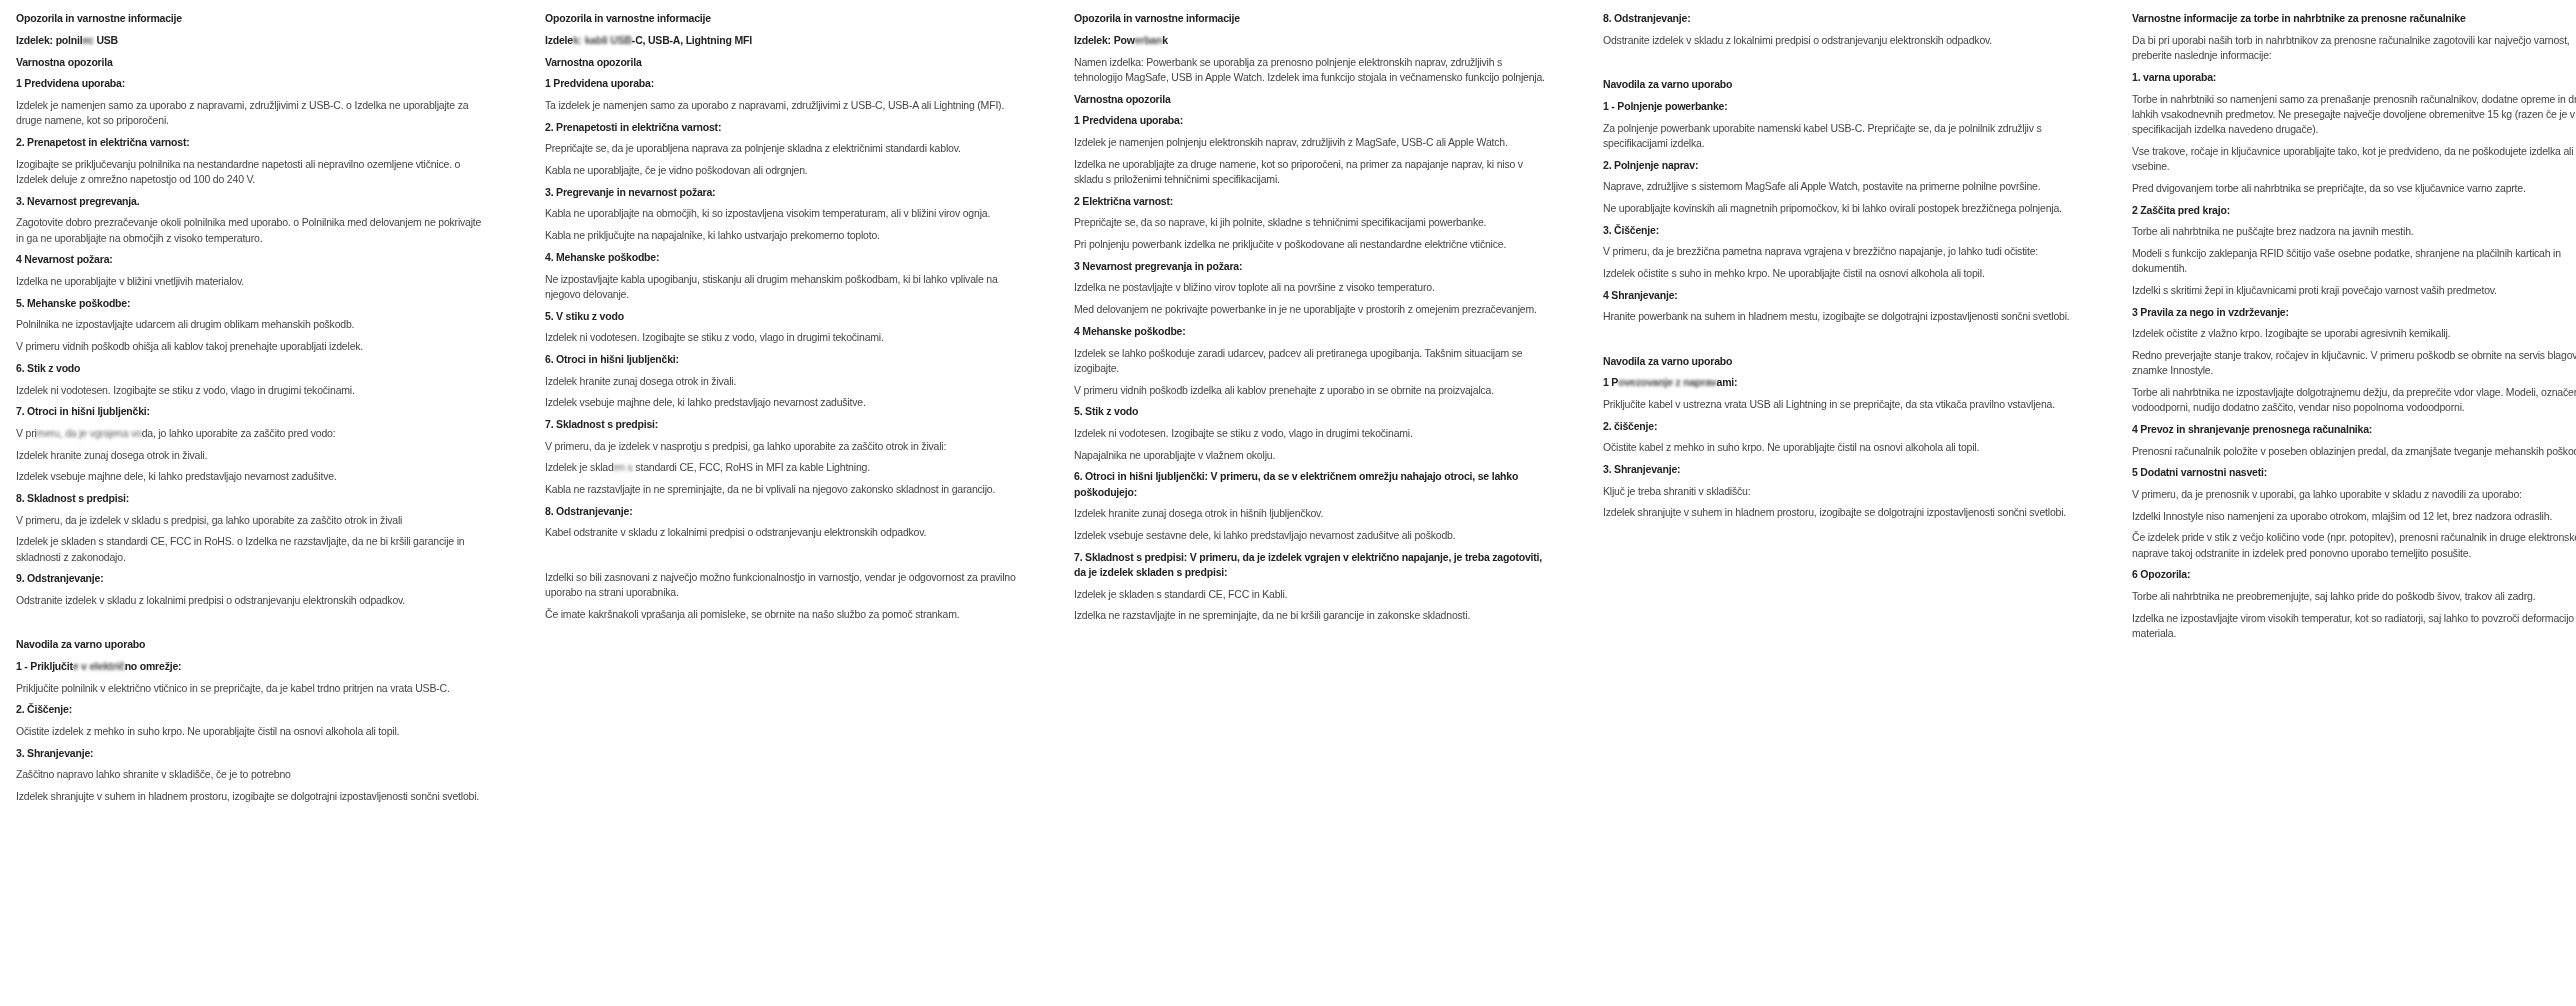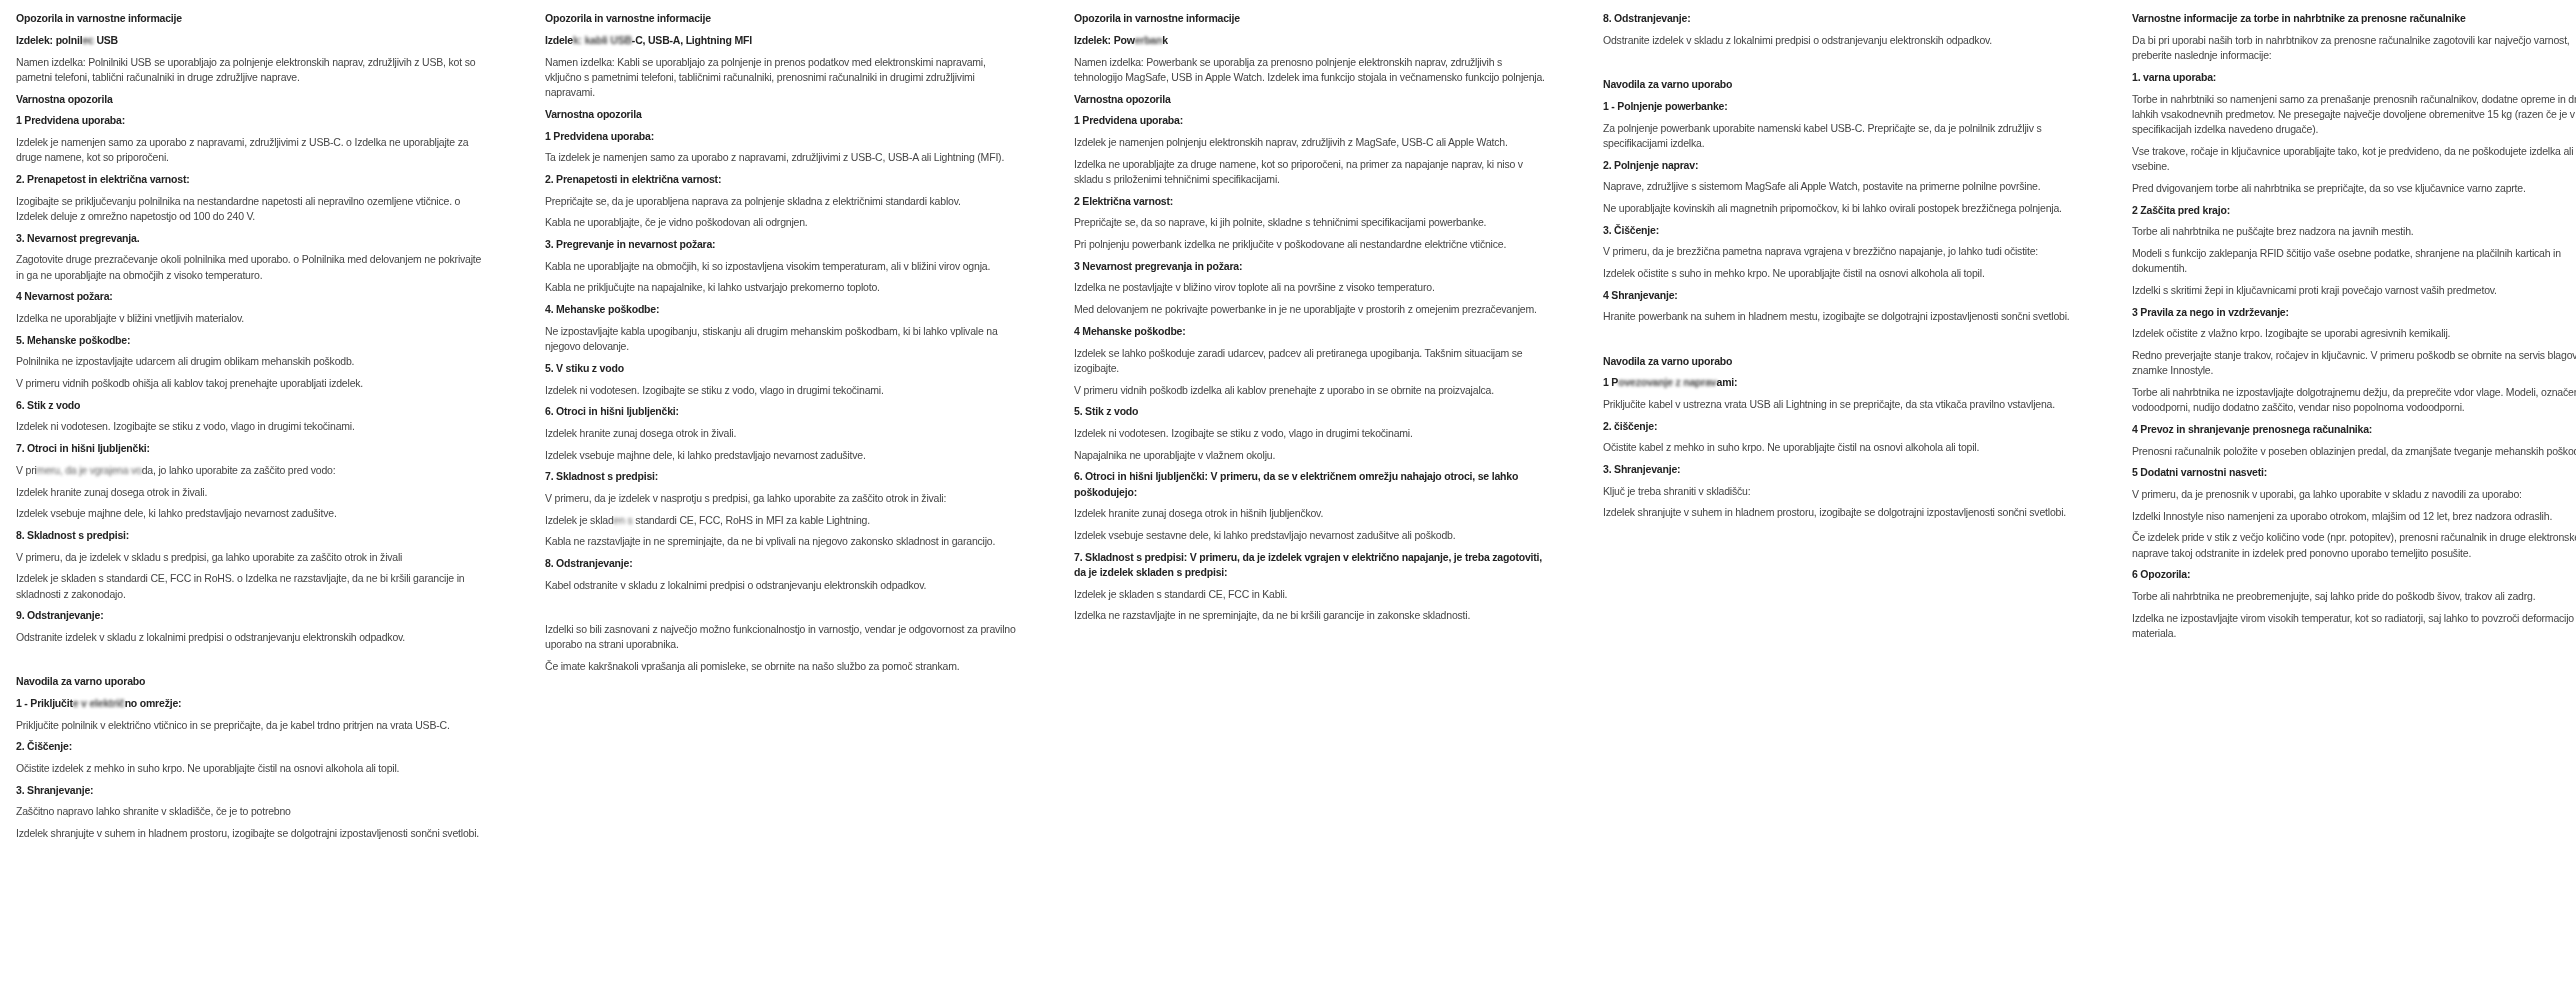--- a/index.html
+++ b/index.html
@@ -26,28 +26,27 @@
   .b-gap{height:22.5px;}
   .blur{filter:blur(1.6px);opacity:.85;}
 </style>
 </head>
 <body>
 
 <div class="doc">
     <div class="col">
       <div class="b-h">Opozorila in varnostne informacije</div>
       <div class="b-h"><span>Izdelek: polnil</span><span class="blur">ec</span><span> USB</span></div>
-      <div class="b-p">Namen izdelka: Polnilniki USB se uporabljajo za polnjenje elektronskih naprav, združljivih z USB, kot so pametni telefoni, tablični računalniki in druge združljive naprave.</div>
       <div class="b-h">Varnostna opozorila</div>
       <div class="b-h">1 Predvidena uporaba:</div>
       <div class="b-p">Izdelek je namenjen samo za uporabo z napravami, združljivimi z USB-C. o Izdelka ne uporabljajte za druge namene, kot so priporočeni.</div>
       <div class="b-h">2. Prenapetost in električna varnost:</div>
       <div class="b-p">Izogibajte se priključevanju polnilnika na nestandardne napetosti ali nepravilno ozemljene vtičnice. o Izdelek deluje z omrežno napetostjo od 100 do 240 V.</div>
       <div class="b-h">3. Nevarnost pregrevanja.</div>
-      <div class="b-p">Zagotovite druge prezračevanje okoli polnilnika med uporabo. o Polnilnika med delovanjem ne pokrivajte in ga ne uporabljajte na območjih z visoko temperaturo.</div>
+      <div class="b-p">Zagotovite dobro prezračevanje okoli polnilnika med uporabo. o Polnilnika med delovanjem ne pokrivajte in ga ne uporabljajte na območjih z visoko temperaturo.</div>
       <div class="b-h">4 Nevarnost požara:</div>
       <div class="b-p">Izdelka ne uporabljajte v bližini vnetljivih materialov.</div>
       <div class="b-h">5. Mehanske poškodbe:</div>
       <div class="b-p">Polnilnika ne izpostavljajte udarcem ali drugim oblikam mehanskih poškodb.</div>
       <div class="b-p">V primeru vidnih poškodb ohišja ali kablov takoj prenehajte uporabljati izdelek.</div>
       <div class="b-h">6. Stik z vodo</div>
       <div class="b-p">Izdelek ni vodotesen. Izogibajte se stiku z vodo, vlago in drugimi tekočinami.</div>
       <div class="b-h">7. Otroci in hišni ljubljenčki:</div>
       <div class="b-p"><span>V pri</span><span class="blur">meru, da je vgrajena vo</span><span>da, jo lahko uporabite za zaščito pred vodo:</span></div>
       <div class="b-p">Izdelek hranite zunaj dosega otrok in živali.</div>
@@ -63,21 +62,20 @@
       <div class="b-p">Priključite polnilnik v električno vtičnico in se prepričajte, da je kabel trdno pritrjen na vrata USB-C.</div>
       <div class="b-h">2. Čiščenje:</div>
       <div class="b-p">Očistite izdelek z mehko in suho krpo. Ne uporabljajte čistil na osnovi alkohola ali topil.</div>
       <div class="b-h">3. Shranjevanje:</div>
       <div class="b-p">Zaščitno napravo lahko shranite v skladišče, če je to potrebno</div>
       <div class="b-p">Izdelek shranjujte v suhem in hladnem prostoru, izogibajte se dolgotrajni izpostavljenosti sončni svetlobi.</div>
     </div>
     <div class="col">
       <div class="b-h">Opozorila in varnostne informacije</div>
       <div class="b-h"><span>Izdele</span><span class="blur">k: kabli USB</span><span>-C, USB-A, Lightning MFI</span></div>
-      <div class="b-p">Namen izdelka: Kabli se uporabljajo za polnjenje in prenos podatkov med elektronskimi napravami, vključno s pametnimi telefoni, tabličnimi računalniki, prenosnimi računalniki in drugimi združljivimi napravami.</div>
       <div class="b-h">Varnostna opozorila</div>
       <div class="b-h">1 Predvidena uporaba:</div>
       <div class="b-p">Ta izdelek je namenjen samo za uporabo z napravami, združljivimi z USB-C, USB-A ali Lightning (MFI).</div>
       <div class="b-h">2. Prenapetosti in električna varnost:</div>
       <div class="b-p">Prepričajte se, da je uporabljena naprava za polnjenje skladna z električnimi standardi kablov.</div>
       <div class="b-p">Kabla ne uporabljajte, če je vidno poškodovan ali odrgnjen.</div>
       <div class="b-h">3. Pregrevanje in nevarnost požara:</div>
       <div class="b-p">Kabla ne uporabljajte na območjih, ki so izpostavljena visokim temperaturam, ali v bližini virov ognja.</div>
       <div class="b-p">Kabla ne priključujte na napajalnike, ki lahko ustvarjajo prekomerno toploto.</div>
       <div class="b-h">4. Mehanske poškodbe:</div>

